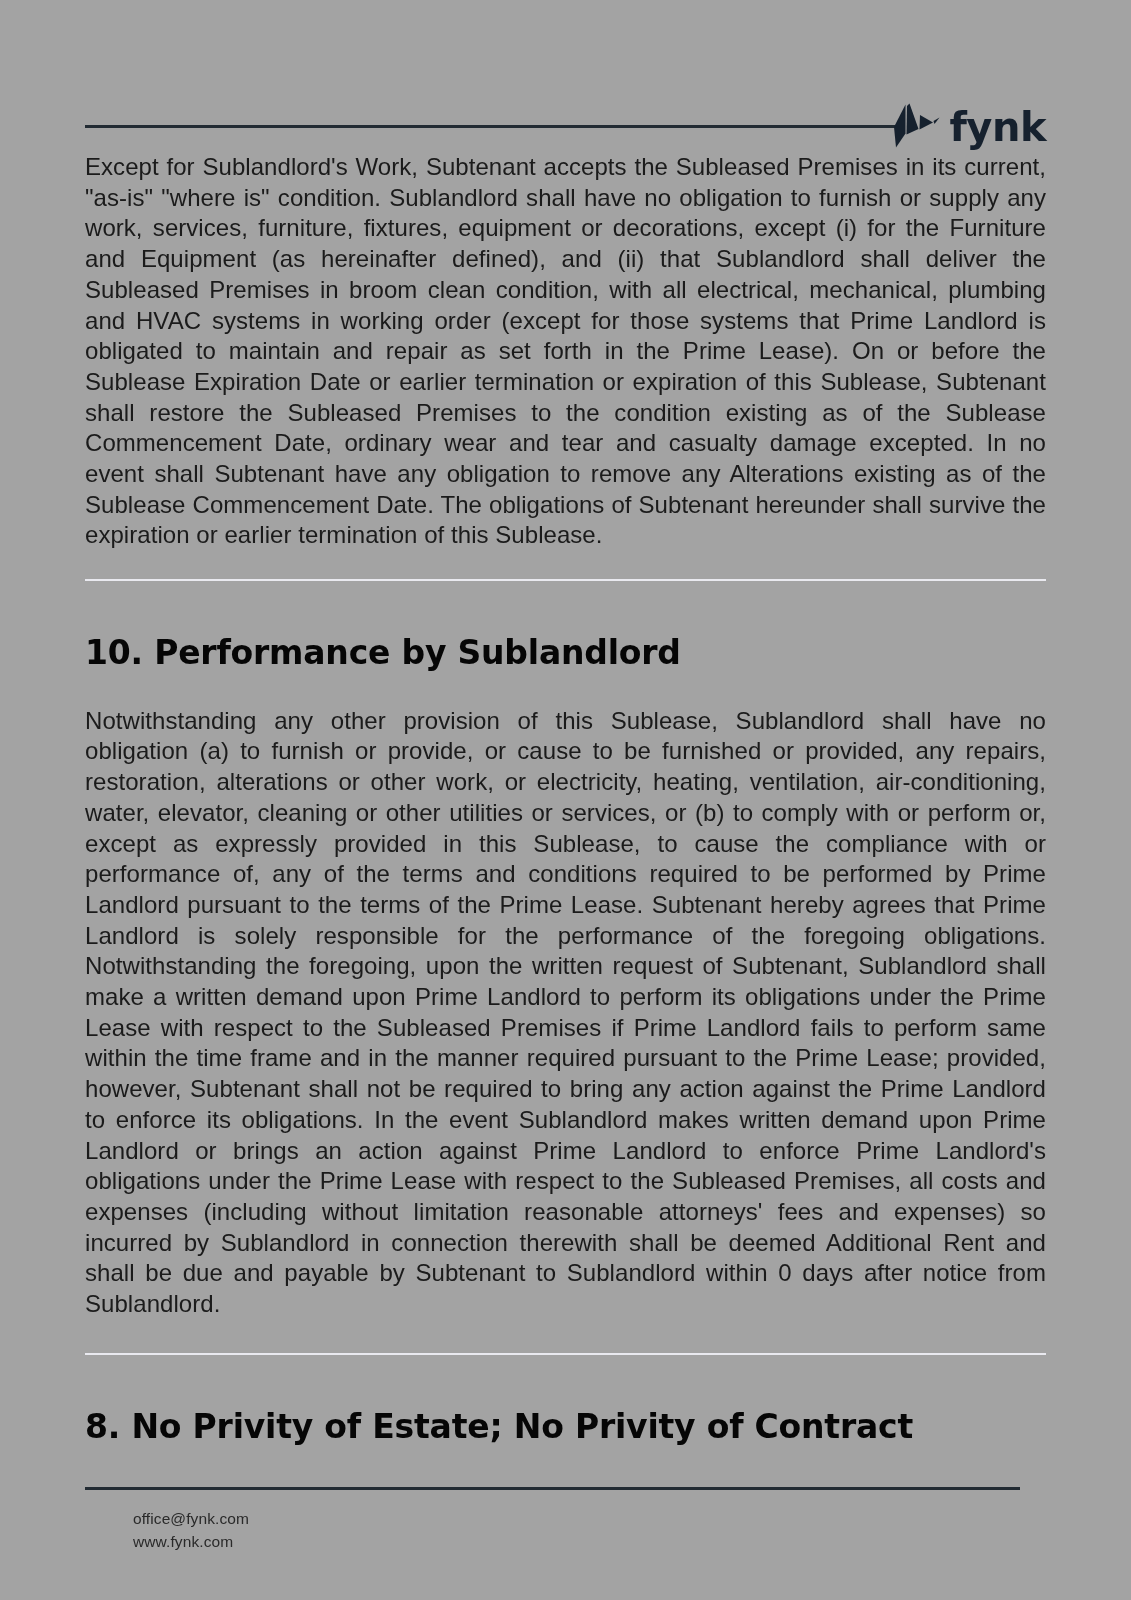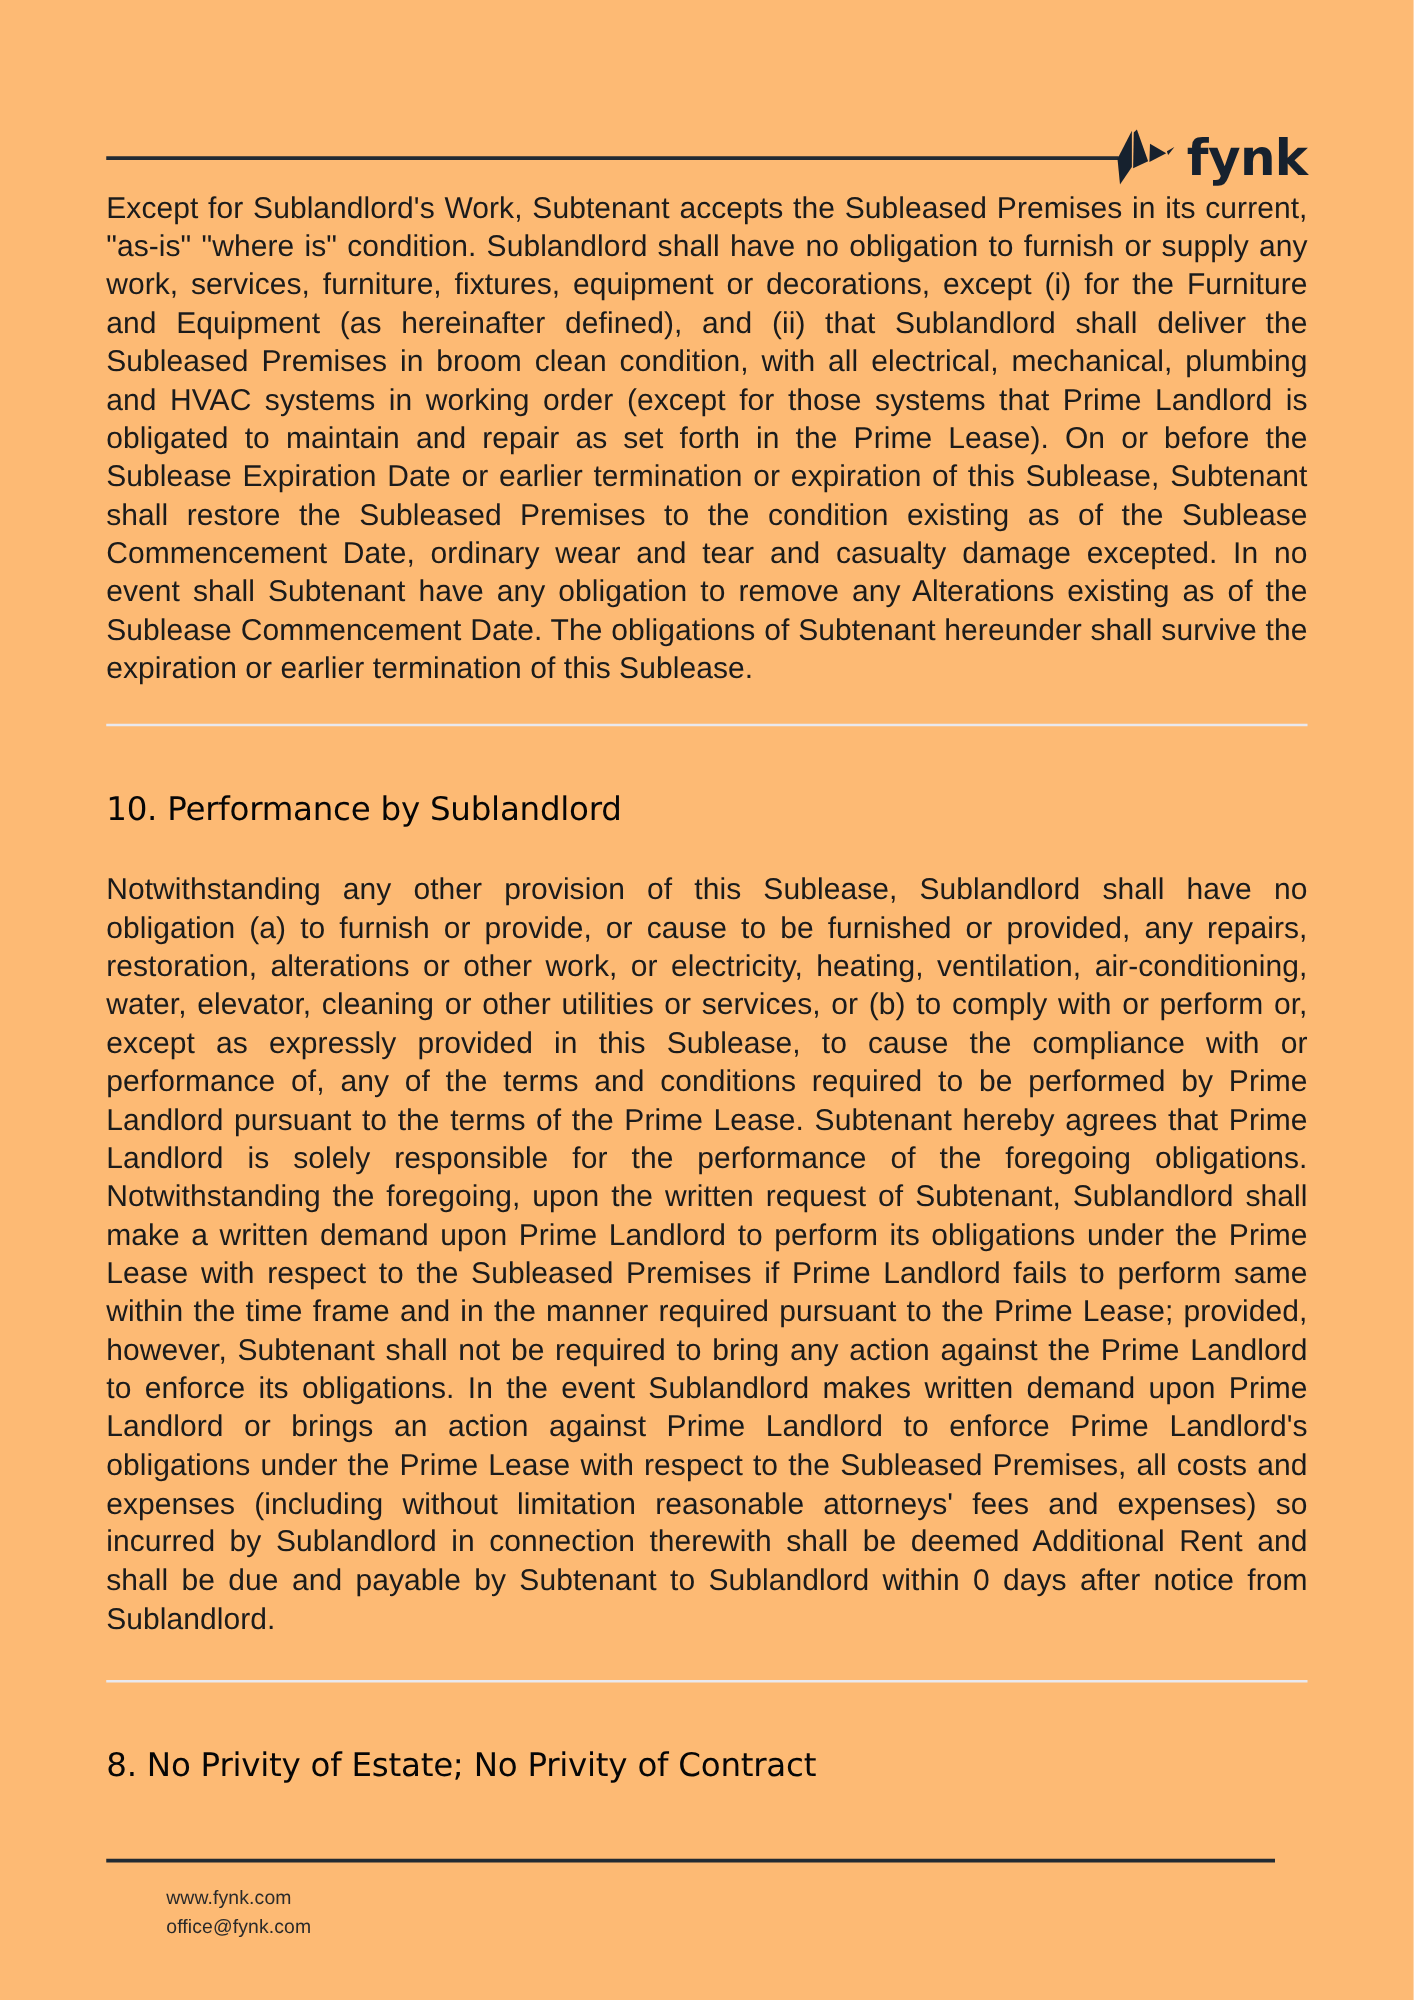--- a/index.html
+++ b/index.html
@@ -8,21 +8,21 @@
     background: #ffffff;
   }
   body {
     font-family: "Liberation Sans", sans-serif;
     -webkit-font-smoothing: antialiased;
   }
   .page {
     position: relative;
     width: 1131px;
     height: 1600px;
-    background: #fdba74;
+    background: #a3a3a3;
     overflow: hidden;
     box-sizing: border-box;
   }
 
   
   .header {
     position: absolute;
     top: 95px;
     left: 85px;
     right: 85px;
@@ -73,22 +73,22 @@
     font-size: 24px;
     line-height: 30.7px;
     color: #1b1b1b;
     text-align: justify;
     text-justify: inter-word;
     letter-spacing: 0.05px;
   }
   h2.section-heading {
     margin: 0;
     font-family: "DejaVu Sans", sans-serif;
-    font-size: 26px;
-    font-weight: normal;
+    font-size: 33px;
+    font-weight: bold;
     color: #060606;
     letter-spacing: -0.2px;
     line-height: 1.2;
   }
   .divider {
     height: 2px;
     background: #e9e9ef;
     width: 100%;
   }
 
@@ -157,18 +157,18 @@
     <div class="divider"></div>
     <div class="spacer-after-div2"></div>
 
     <h2 class="section-heading">8. No Privity of Estate; No Privity of Contract</h2>
 
   </div>
 
   <div class="footer">
     <div class="footer-rule"></div>
     <div class="footer-lines">
+      <div class="footer-line">office@fynk.com</div>
       <div class="footer-line">www.fynk.com</div>
-      <div class="footer-line">office@fynk.com</div>
     </div>
   </div>
 
 </div>
 
 </body></html>

